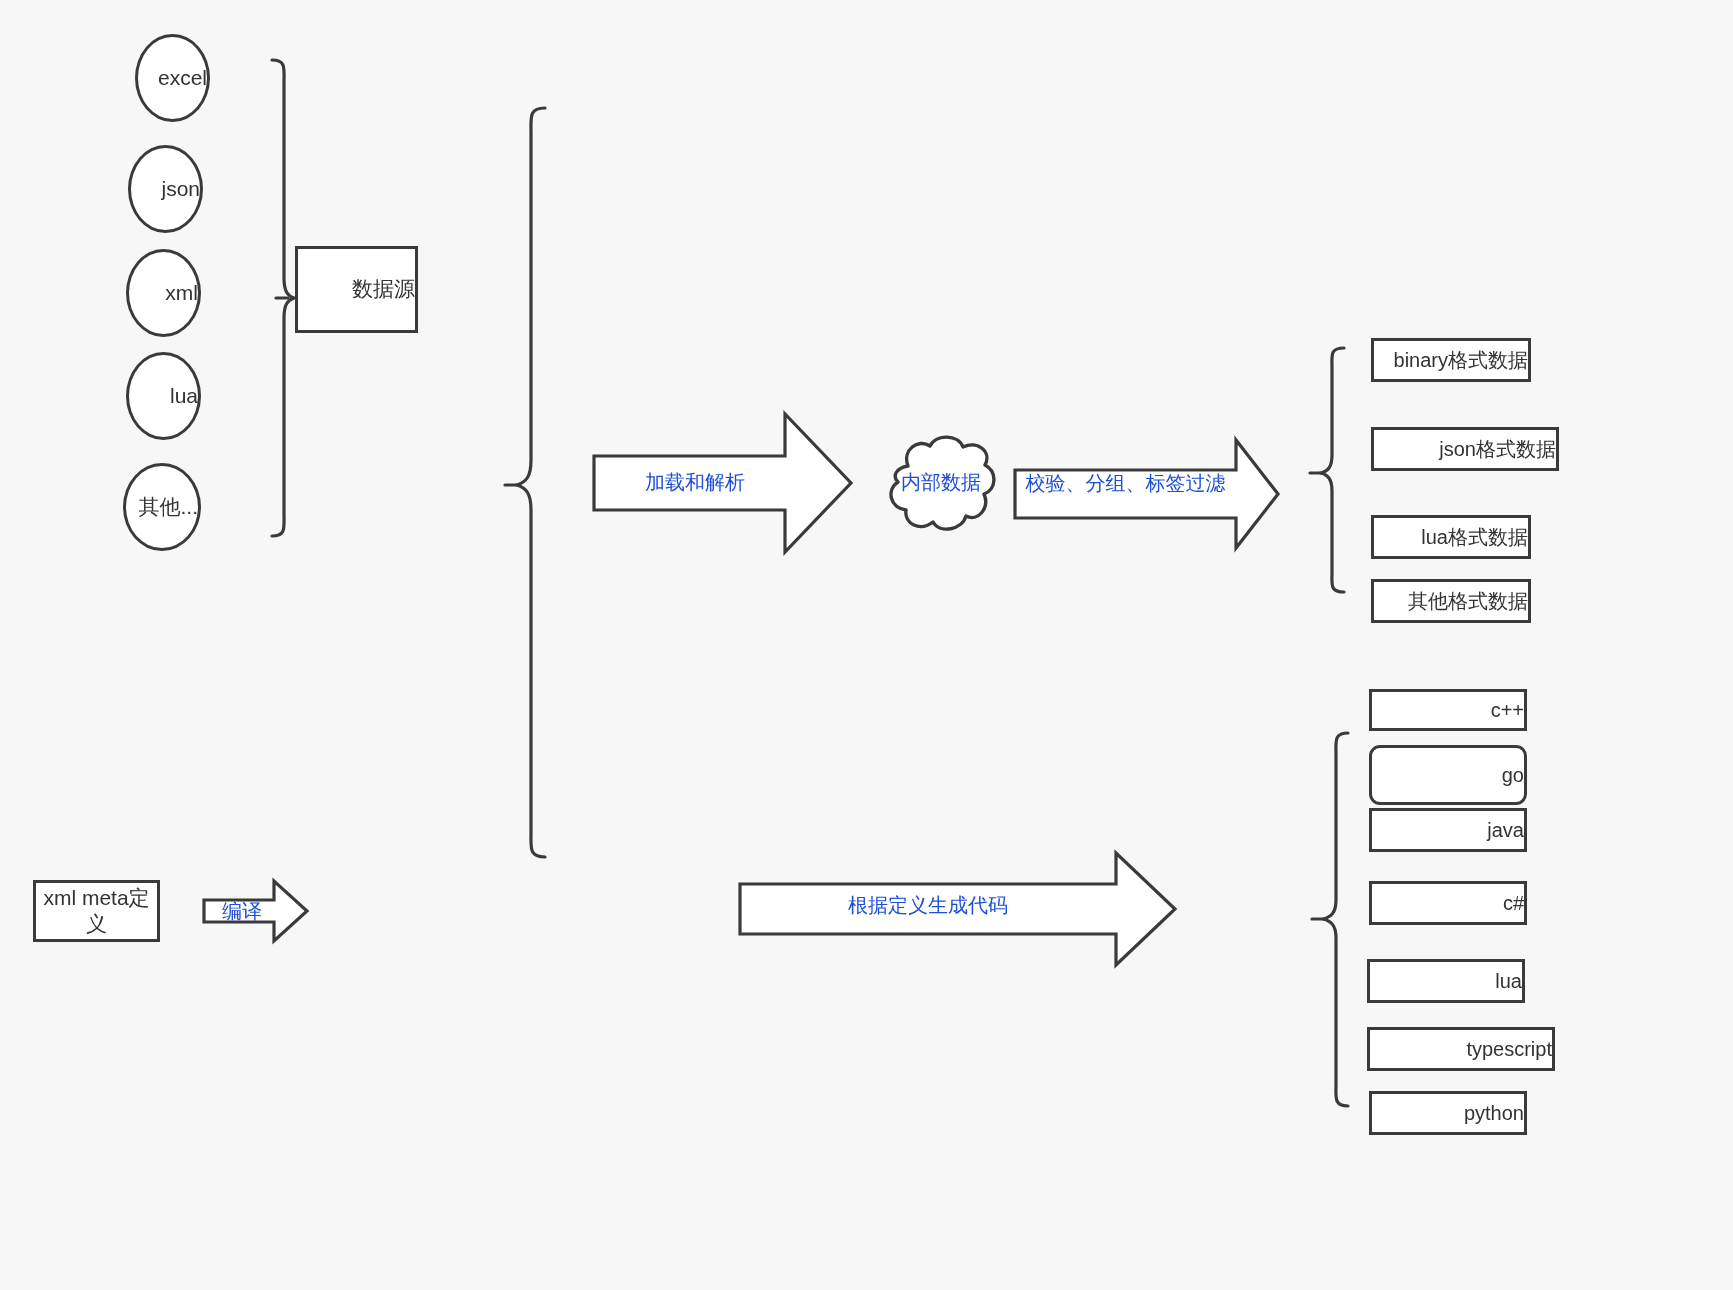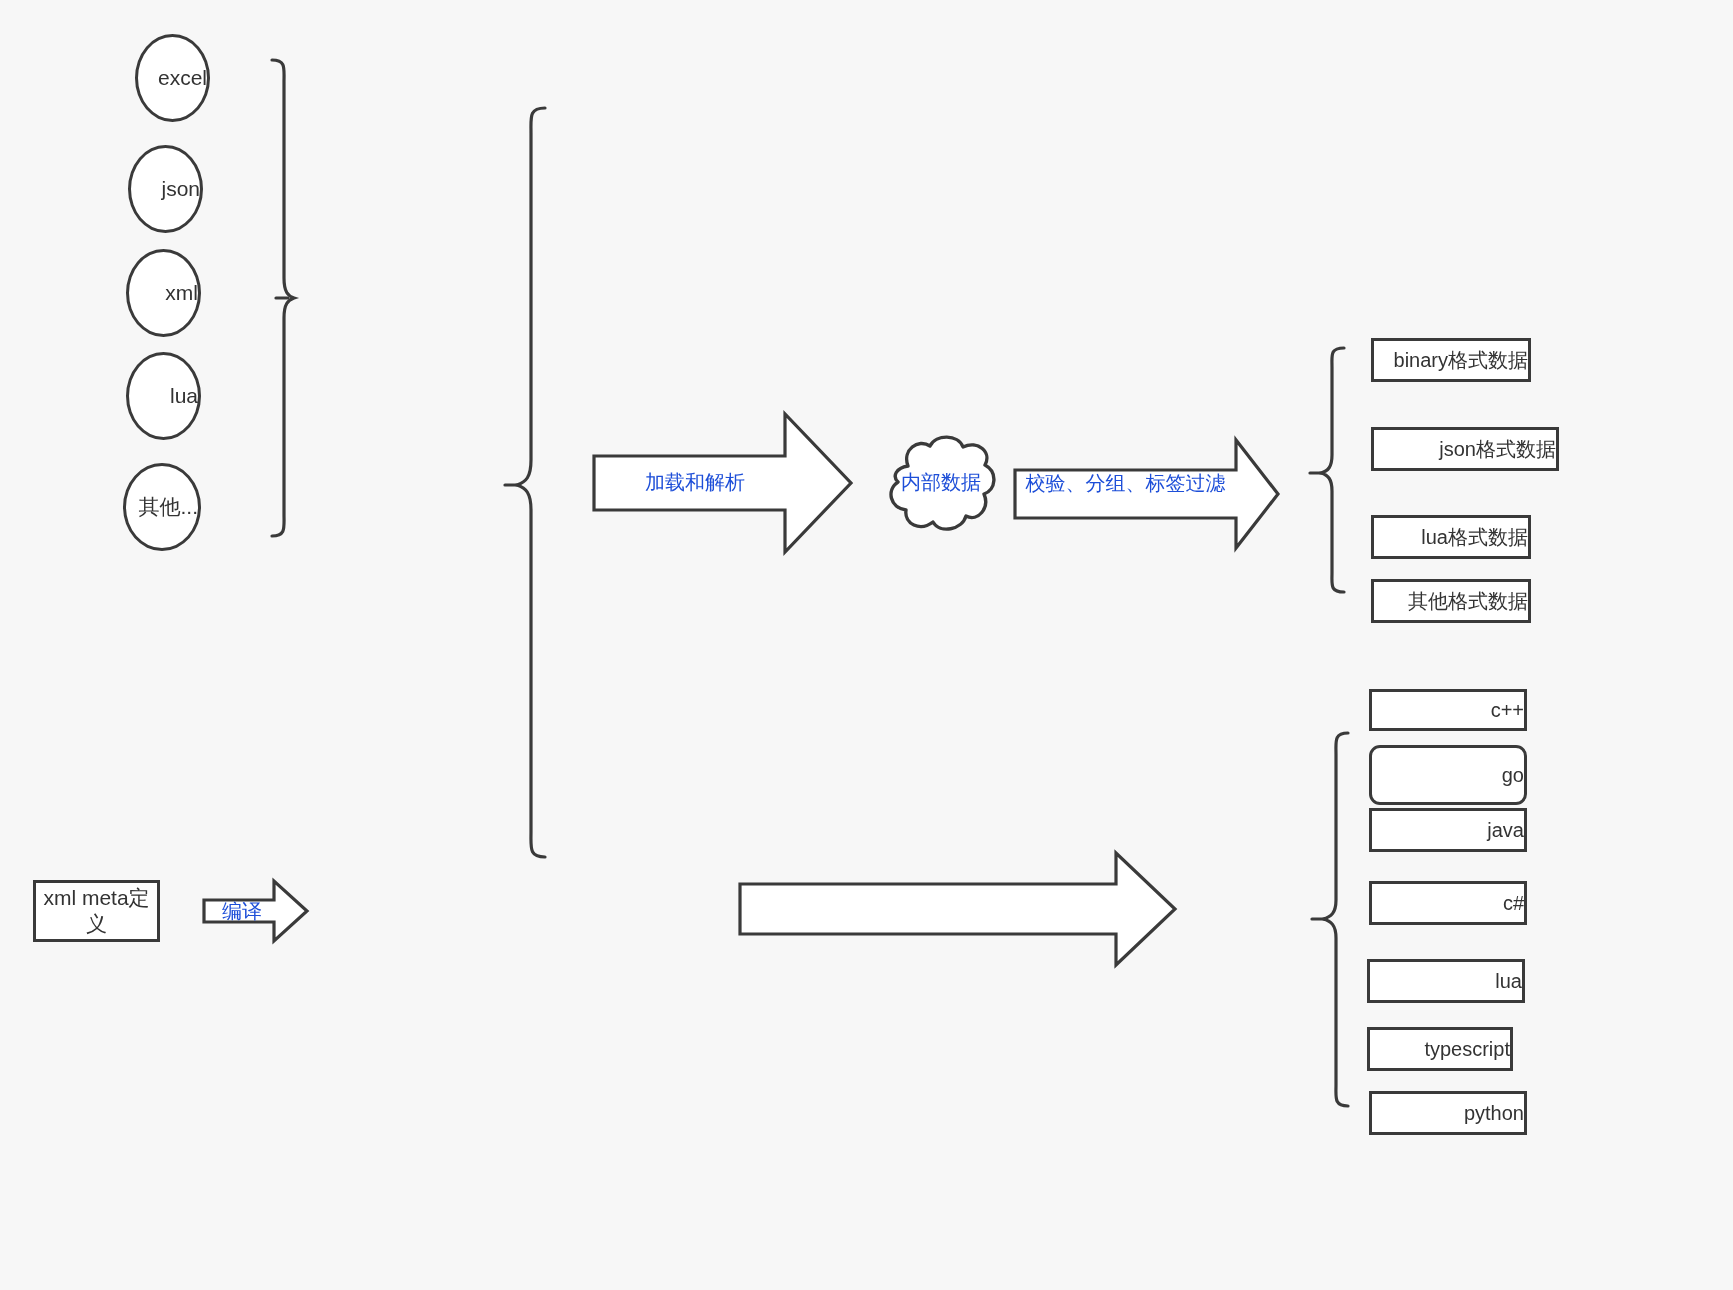--- a/index.html
+++ b/index.html
@@ -96,20 +96,23 @@
 
   <div class="node circle" style="left:123px; top:463px; width:78px; height:88px;">
     <span>其他...</span>
   </div>
 
   <svg class="brace" style="left:238px; top:58px;" width="50" height="480" viewBox="0 0 50 480">
     <path d="M22 2 C 8 2, 10 10, 10 24 L 10 220 C 10 234, 6 238, 0 240 C 6 242, 10 246, 10 260 L 10 456 C 10 470, 8 478, 22 478" fill="none" stroke="#3a3a3a" stroke-width="3.2" stroke-linecap="round" transform="translate(28,0) scale(-1,1) translate(-28,0)"></path>
     <path d="M50 240 L 38 240" fill="none" stroke="#3a3a3a" stroke-width="3.2" stroke-linecap="round"></path>
   </svg>
 
+  <div class="node rect" style="left:295px; top:246px; width:123px; height:87px;">
+    <span>数据源</span>
+  </div>
 
   <svg class="brace" style="left:505px; top:105px;" width="46" height="755" viewBox="0 0 46 755">
     <path d="M40 3 C 24 3, 26 12, 26 28 L 26 355 C 26 372, 21 377, 12 380 C 21 383, 26 388, 26 405 L 26 727 C 26 743, 24 752, 40 752" fill="none" stroke="#3a3a3a" stroke-width="3.2" stroke-linecap="round"></path>
     <path d="M12 380 L 0 380" fill="none" stroke="#3a3a3a" stroke-width="3.2" stroke-linecap="round"></path>
   </svg>
 
   <svg class="arrow-svg" style="left:592px; top:412px;" width="262" height="142" viewBox="0 0 262 142">
     <path d="M2 44 L 193 44 L 193 2 L 259 71 L 193 140 L 193 98 L 2 98 Z" fill="#ffffff" stroke="#3a3a3a" stroke-width="3.2" stroke-linejoin="miter"></path>
   </svg>
   <div class="arrow-label" style="left:600px; top:462px; width:190px; height:40px;">
@@ -165,20 +168,23 @@
     <path d="M2 21 L 72 21 L 72 2 L 105 32 L 72 62 L 72 43 L 2 43 Z" fill="#ffffff" stroke="#3a3a3a" stroke-width="3.2" stroke-linejoin="miter"></path>
   </svg>
   <div class="arrow-label" style="left:206px; top:895px; width:72px; height:32px;">
     <span>编译</span>
   </div>
 
 
   <svg class="arrow-svg" style="left:738px; top:851px;" width="440" height="116" viewBox="0 0 440 116">
     <path d="M2 33 L 378 33 L 378 2 L 437 58 L 378 114 L 378 83 L 2 83 Z" fill="#ffffff" stroke="#3a3a3a" stroke-width="3.2" stroke-linejoin="miter"></path>
   </svg>
+  <div class="arrow-label" style="left:742px; top:885px; width:372px; height:40px;">
+    <span>根据定义生成代码</span>
+  </div>
 
   <svg class="brace" style="left:1320px; top:730px;" width="48" height="380" viewBox="0 0 48 380">
     <path d="M28 3 C 14 3, 16 11, 16 24 L 16 170 C 16 183, 11 187, 3 189 C 11 191, 16 195, 16 208 L 16 355 C 16 368, 14 376, 28 376" fill="none" stroke="#3a3a3a" stroke-width="3.2" stroke-linecap="round"></path>
     <path d="M3 189 L -8 189" fill="none" stroke="#3a3a3a" stroke-width="3.2" stroke-linecap="round"></path>
   </svg>
 
   <div class="node lang-box" style="left:1369px; top:689px; width:158px; height:42px;">
     <span>c++</span>
   </div>
   <div class="node lang-box" style="left:1369px; top:745px; width:158px; height:60px;border-radius:11px;">
@@ -186,20 +192,20 @@
   </div>
   <div class="node lang-box" style="left:1369px; top:808px; width:158px; height:44px;">
     <span>java</span>
   </div>
   <div class="node lang-box" style="left:1369px; top:881px; width:158px; height:44px;">
     <span>c#</span>
   </div>
   <div class="node lang-box" style="left:1367px; top:959px; width:158px; height:44px;">
     <span>lua</span>
   </div>
-  <div class="node lang-box" style="left:1367px; top:1027px; width:146px; height:44px;">
+  <div class="node lang-box" style="left:1367px; top:1027px; width:188px; height:44px;">
     <span>typescript</span>
   </div>
   <div class="node lang-box" style="left:1369px; top:1091px; width:158px; height:44px;padding-left:41px;">
     <span>python</span>
   </div>
 
 </div>
 
 </body></html>

